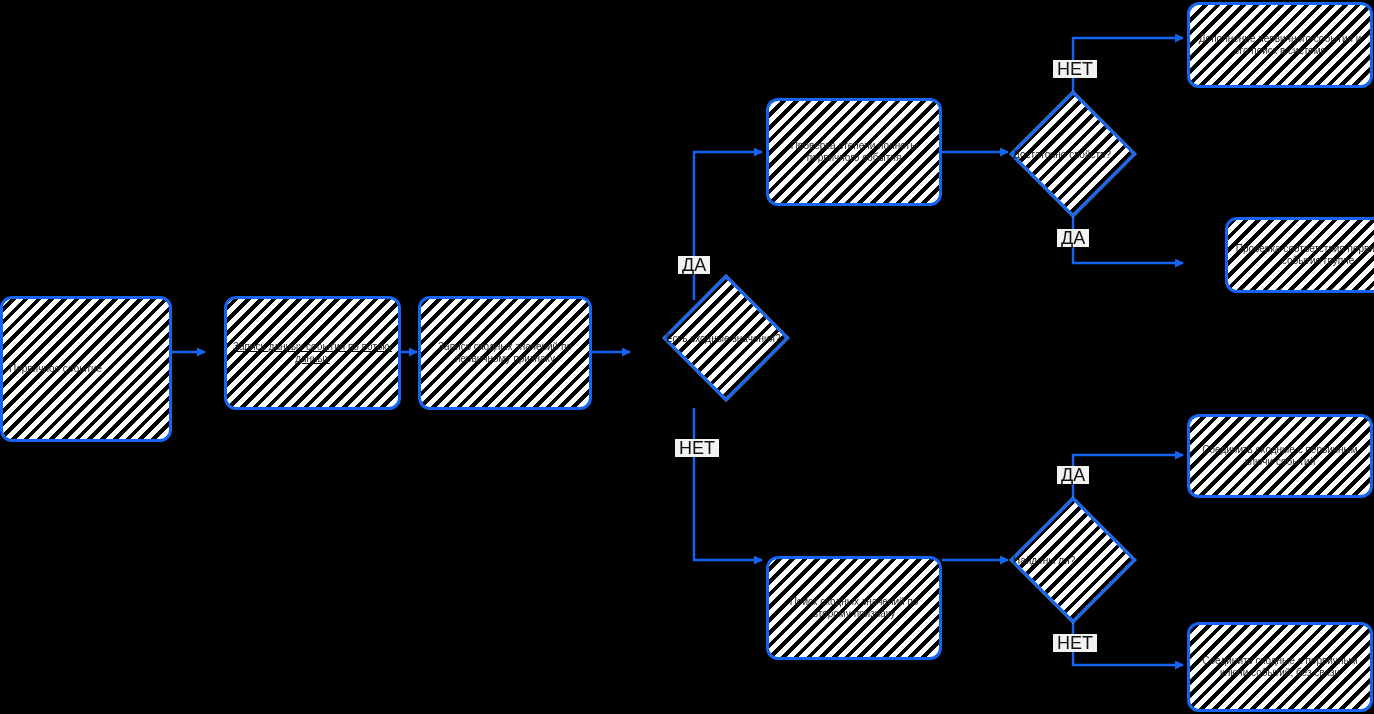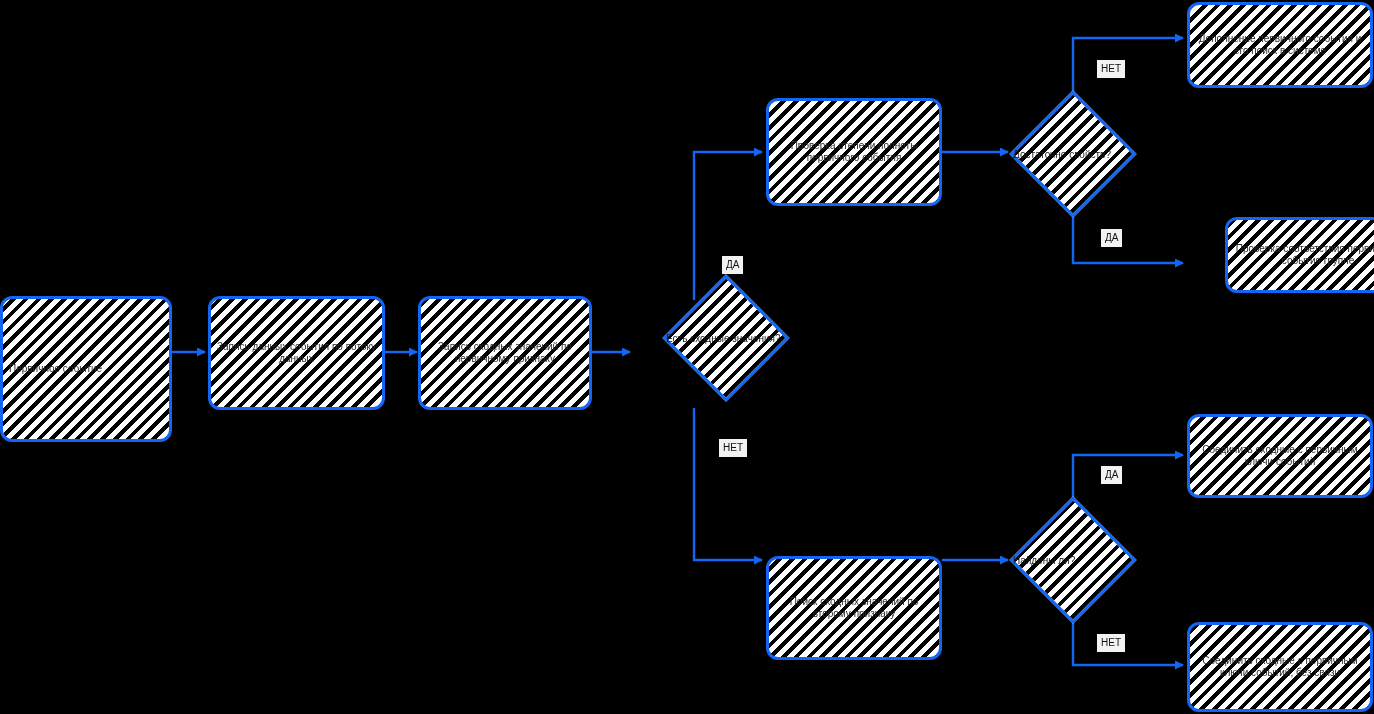--- a/index.html
+++ b/index.html
@@ -49,25 +49,24 @@
     color:#2a2a2a;
     padding:0 6px;
     word-wrap:break-word;
   }
 
   
   .elabel{
     position:absolute;
     background:#f2f2f2;
     color:#111;
-    font-size:10px;line-height:16px;
+    font-size:18px;line-height:16px;
     padding:1px 4px;
     z-index:6;
     white-space:nowrap;
-    margin-left:44px;
   }
 </style>
 </head>
 <body>
 
 <svg id="canvas" viewBox="0 0 1374 714" xmlns="http://www.w3.org/2000/svg">
   <defs>
     <marker id="ah" markerWidth="9" markerHeight="9" refX="8" refY="4.5" orient="auto" markerUnits="userSpaceOnUse">
       <path d="M0,0 L9,4.5 L0,9 z" fill="#1565f5"></path>
     </marker>
@@ -95,21 +94,21 @@
     <path d="M1073,508 L1073,455 L1183,455"></path>
 
     <path d="M1073,612 L1073,665 L1183,665"></path>
   </g>
 </svg>
 
 <div class="node proc" style="left:0px;top:296px;width:172px;height:146px;">
   <div class="ntext">Первичное событие</div>
 </div>
 
-<div class="node proc" style="left:208px;top:296px;width:177px;height:114px;">
+<div class="node proc" style="left:224px;top:296px;width:177px;height:114px;text-decoration:underline;">
   <div class="ntext">Запись данных события по потоку данных</div>
 </div>
 
 <div class="node proc" style="left:418px;top:296px;width:174px;height:114px;">
   <div class="ntext">Запись сходных значений по первичному признаку</div>
 </div>
 
 <div class="diamond-wrap" style="left:632px;top:280px;width:124px;height:116px;margin-left:32px;">
   <div class="diamond-shape"></div>
   <div class="diamond-label">Есть сходные значения?</div>

